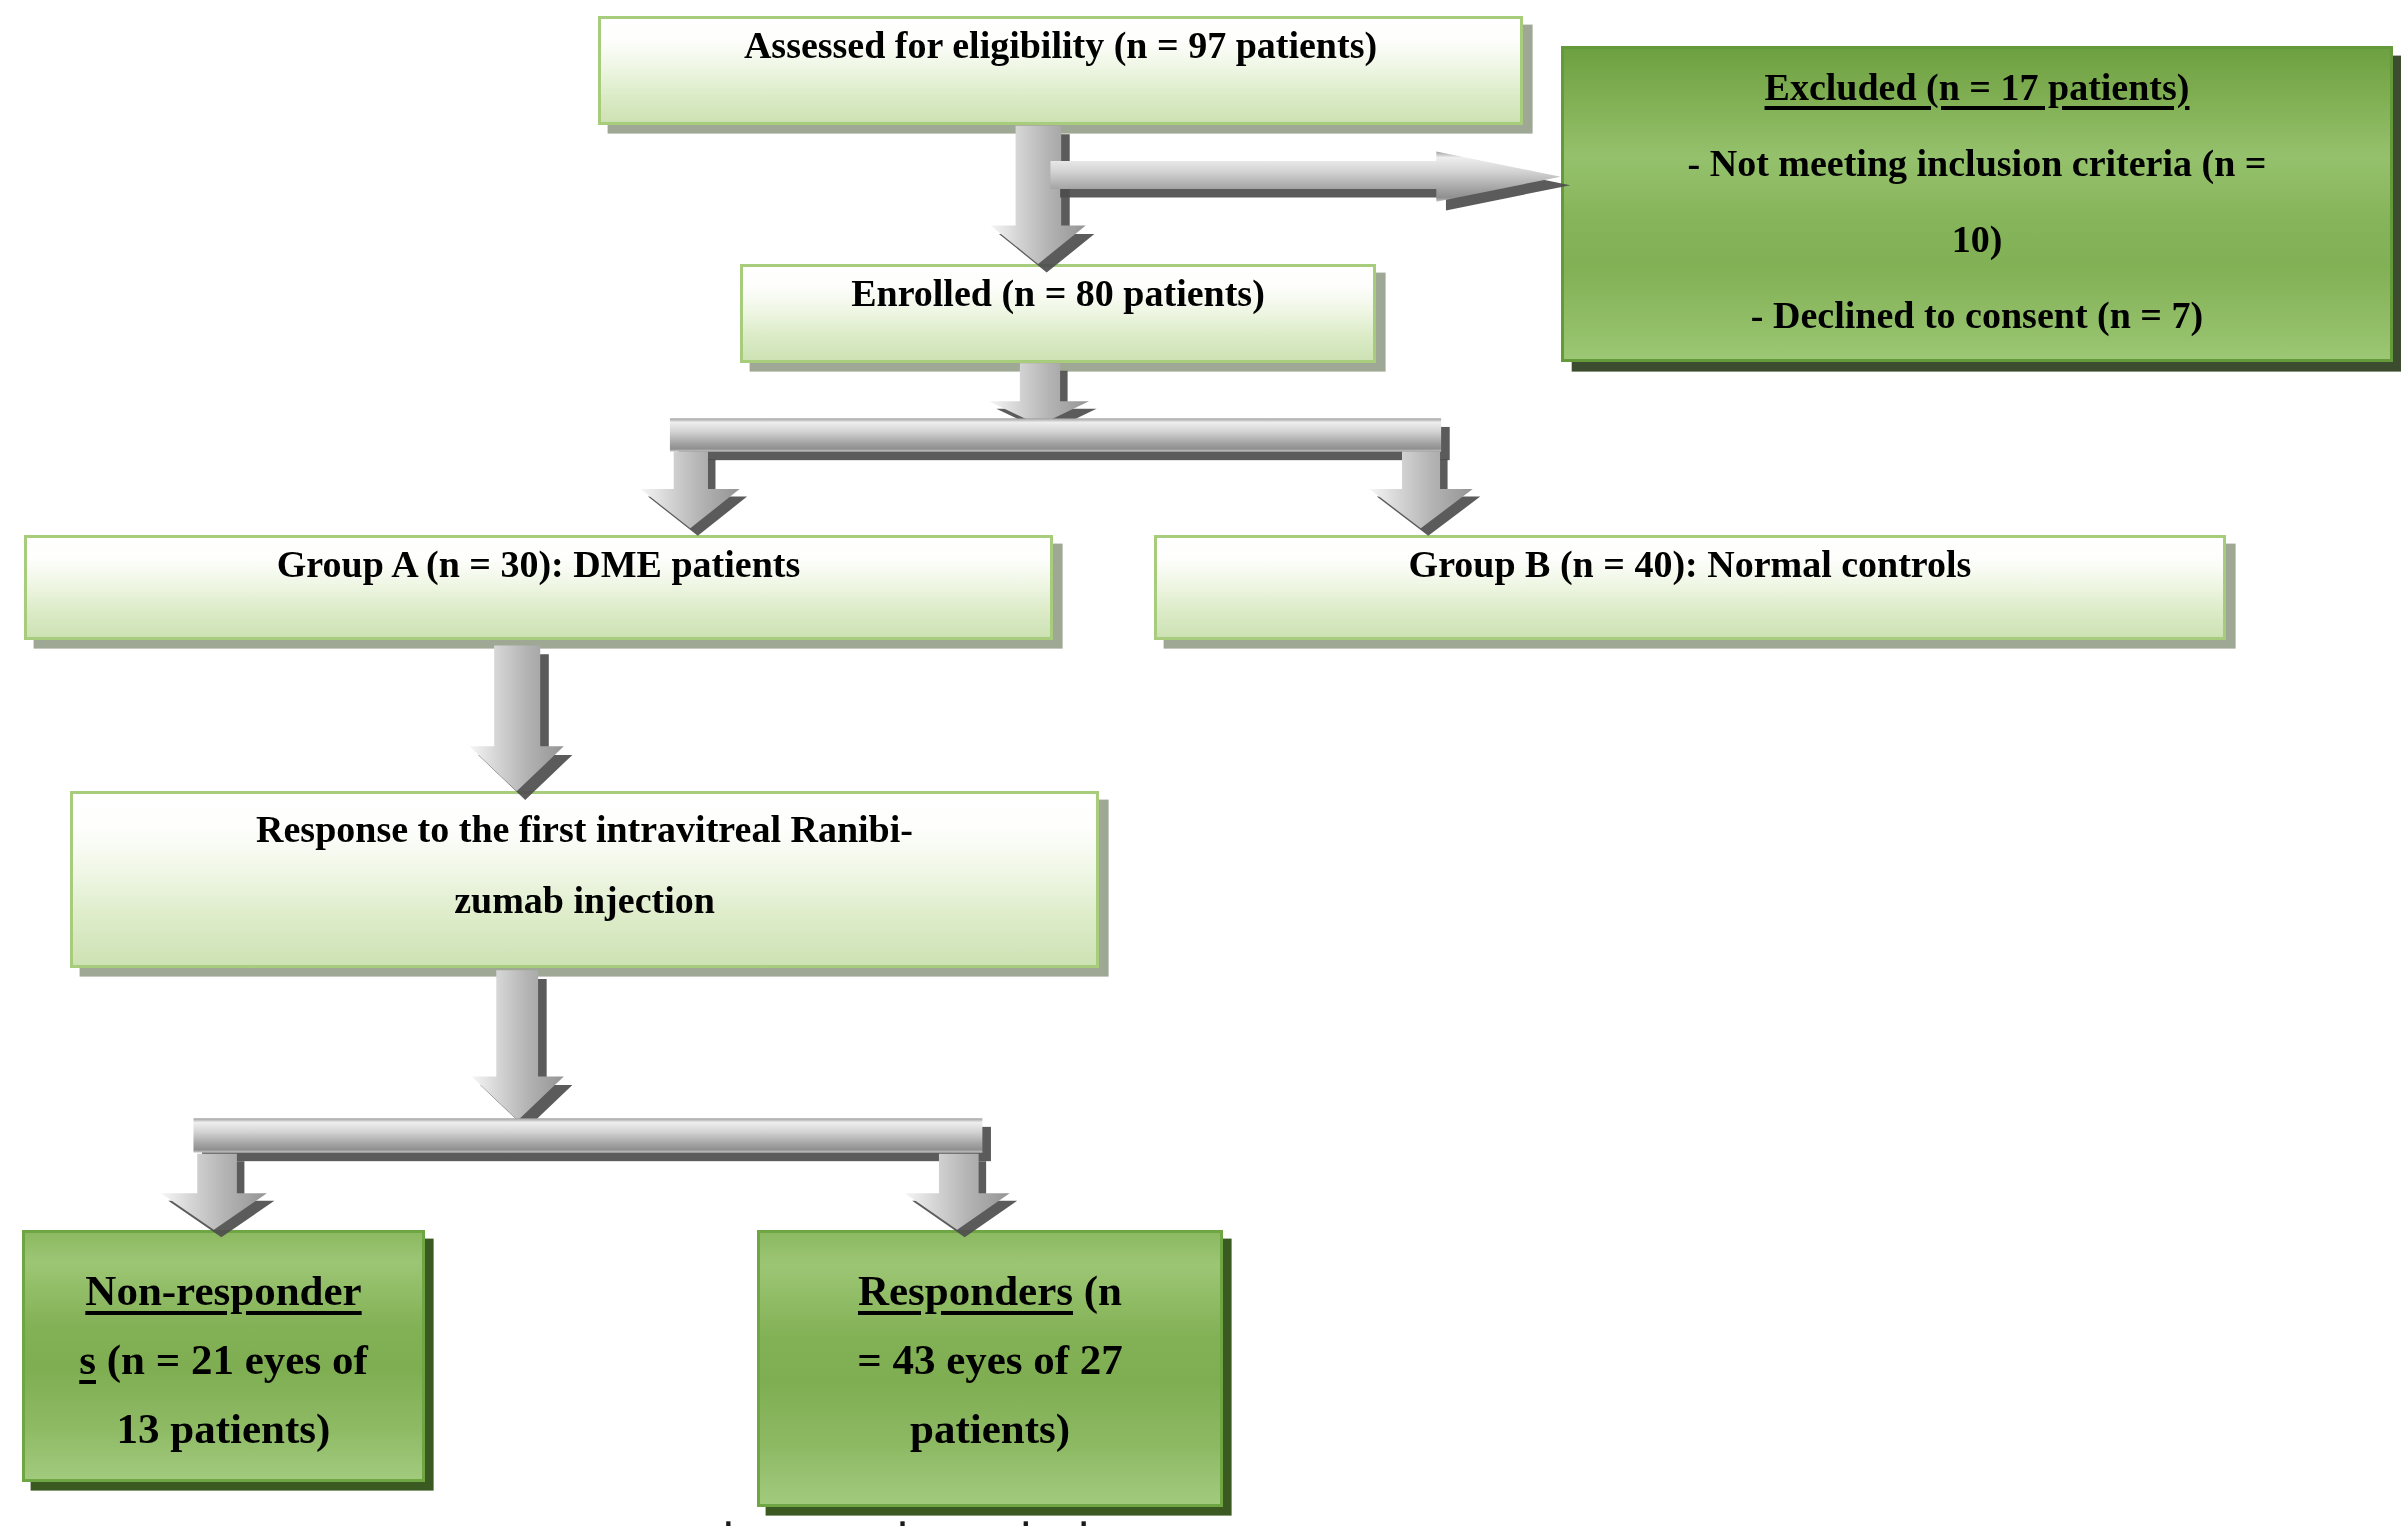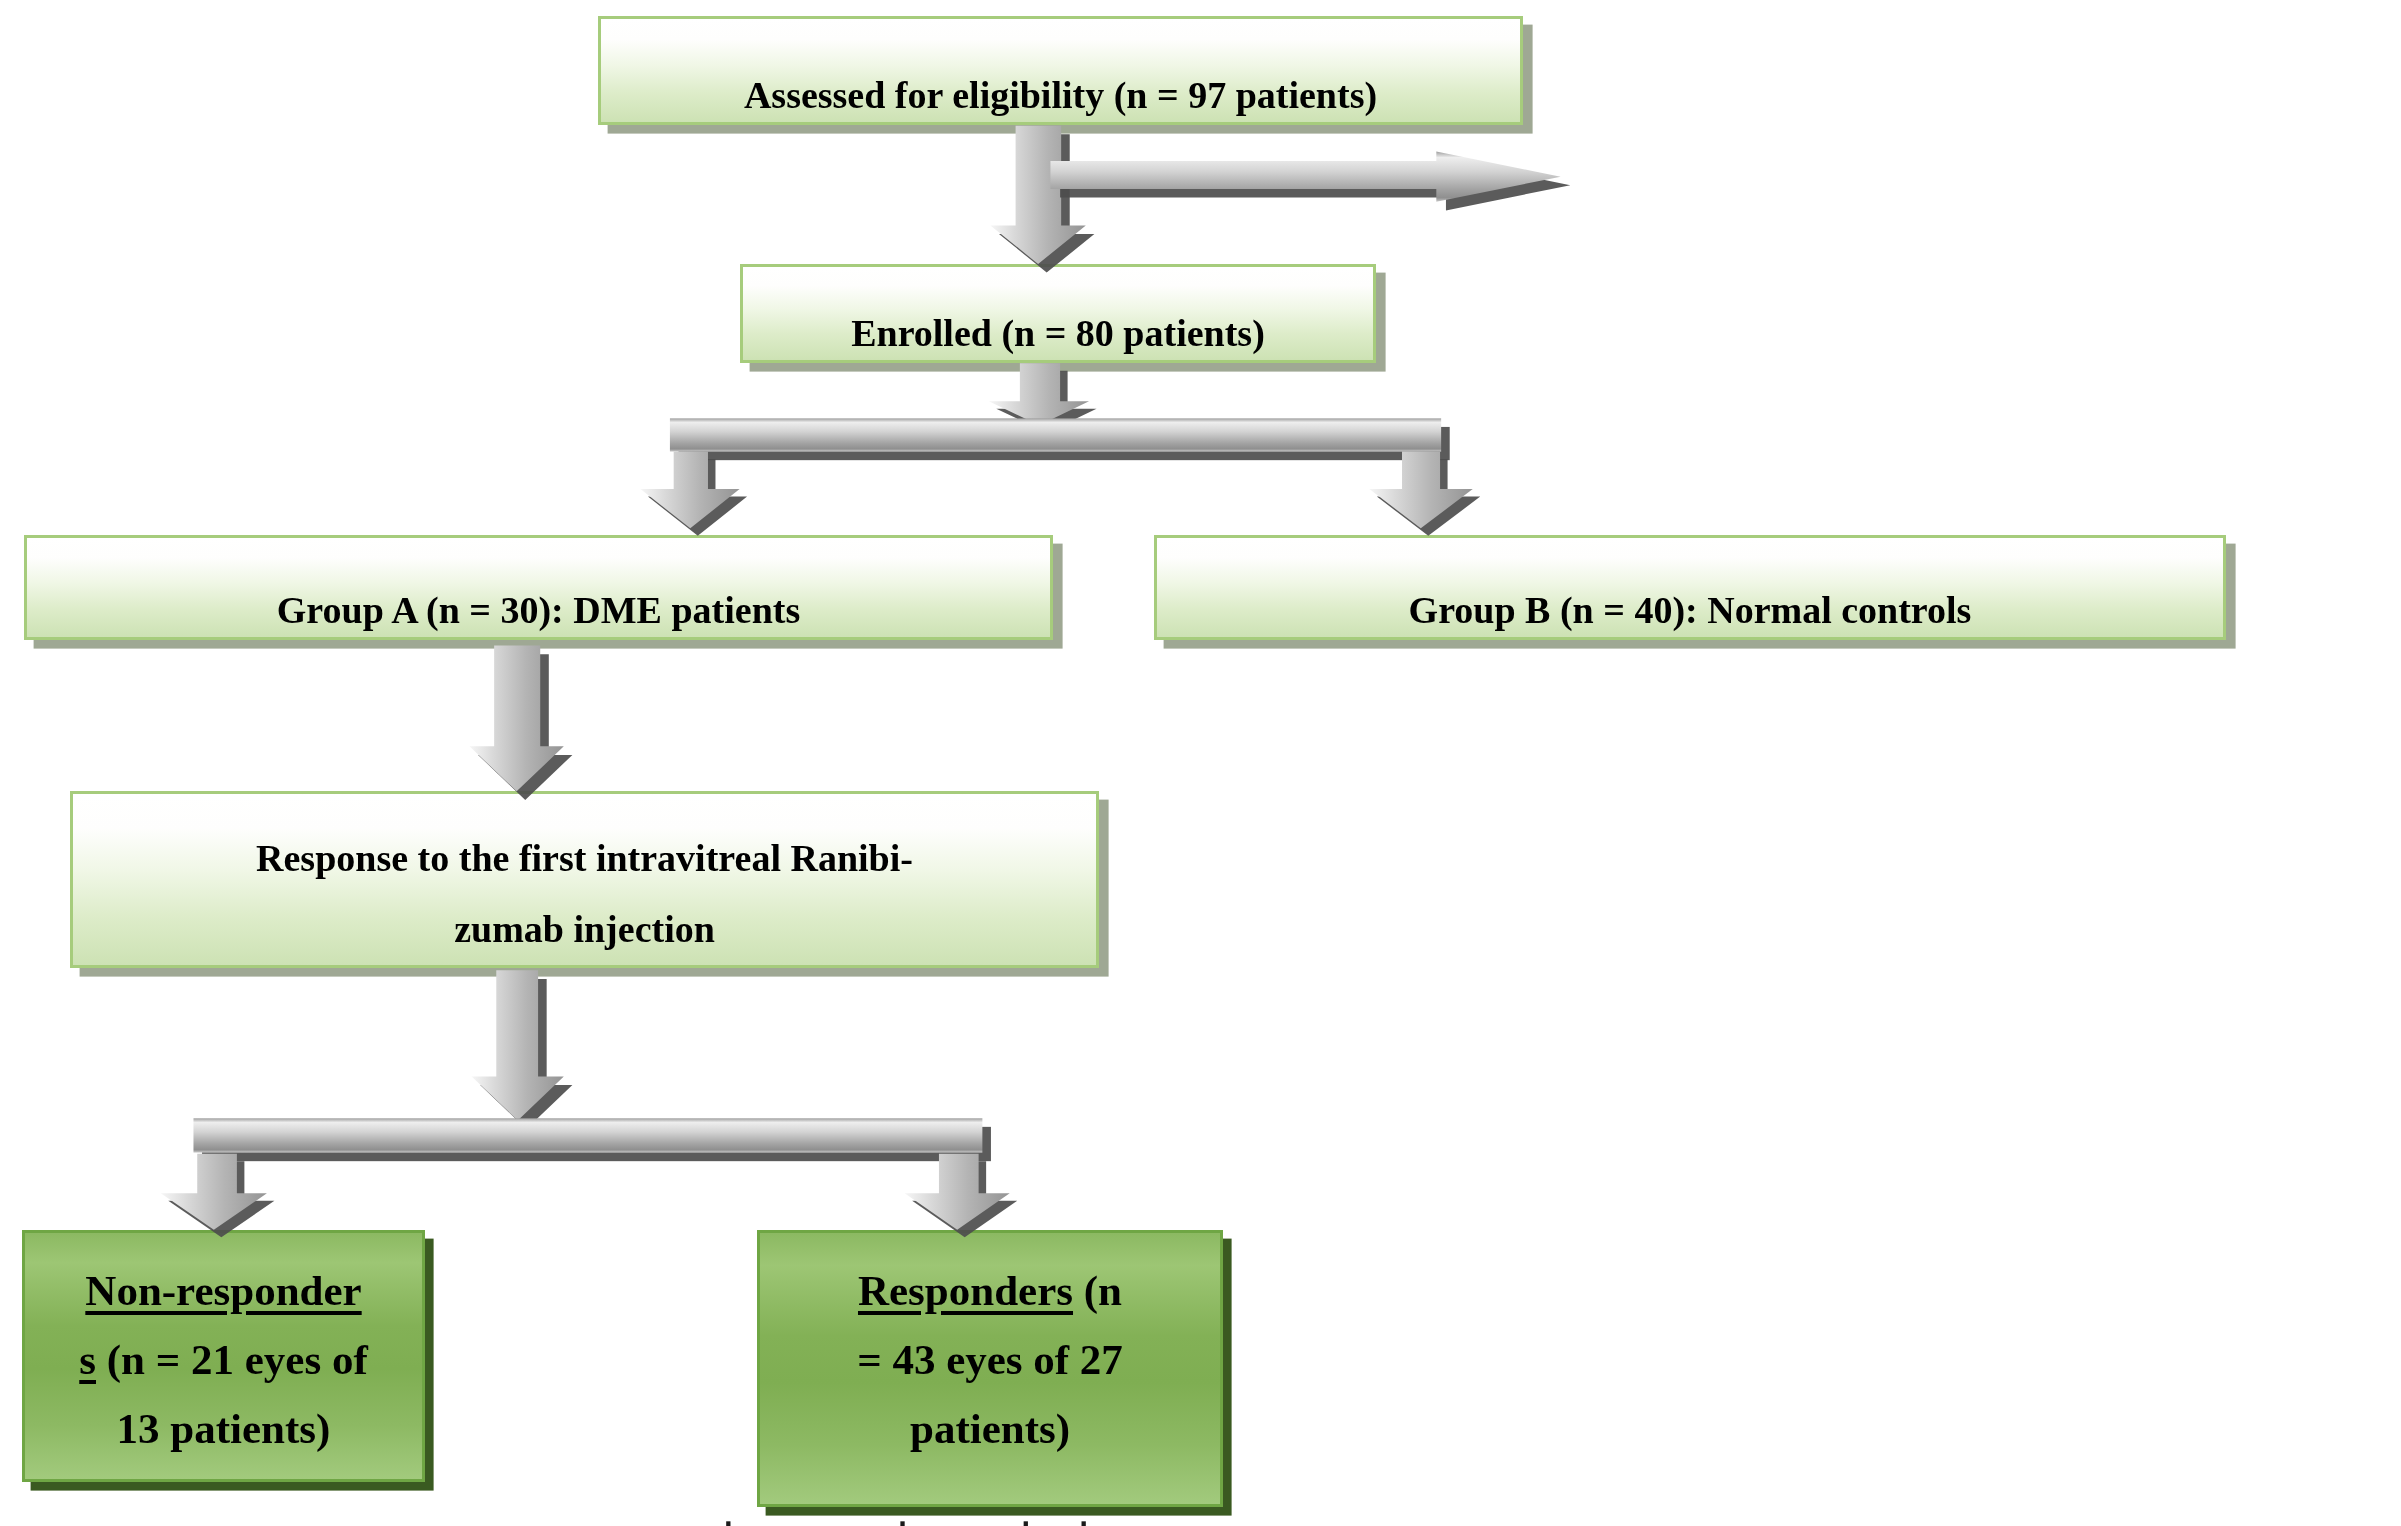--- a/index.html
+++ b/index.html
@@ -11,21 +11,21 @@
     font-family:"Liberation Serif","DejaVu Serif",serif;
     font-weight:bold;
     color:#000000;
   }
   .box{
     position:absolute;
     box-sizing:border-box;
     display:flex;
     flex-direction:column;
     align-items:center;
-    justify-content:flex-end;
+    justify-content:flex-start;
     text-align:center;
     font-size:38px;
     line-height:1.4;
   }
   .box-light{
     border:3.8px solid #a6cc7c;
     background:linear-gradient(180deg,#ffffff 0%,#fefefd 20%,#f0f7e6 45%,#ddecc9 72%,#cde2b4 100%);
     box-shadow:9.6px 8.6px 0 #9fa894;
   }
   .box-excluded{
@@ -56,20 +56,26 @@
 </style>
 </head>
 <body>
 
 <div id="canvas">
 
   <div class="box box-light" style="left:598px;top:16px;width:925px;height:109px;">
     <span>Assessed for eligibility (n = 97 patients)</span>
   </div>
 
+  <div class="box box-excluded" style="left:1561px;top:46px;width:832px;height:316px;">
+    <span class="u">Excluded (n = 17 patients)</span>
+    <span>- Not meeting inclusion criteria (n =</span>
+    <span>10)</span>
+    <span>- Declined to consent (n = 7)</span>
+  </div>
 
   <div class="box box-light" style="left:740px;top:264px;width:636px;height:99px;">
     <span>Enrolled (n = 80 patients)</span>
   </div>
 
   <div class="box box-light" style="left:24px;top:535px;width:1029px;height:105px;">
     <span>Group A (n = 30): DME patients</span>
   </div>
 
   <div class="box box-light" style="left:1154px;top:535px;width:1072px;height:105px;">

